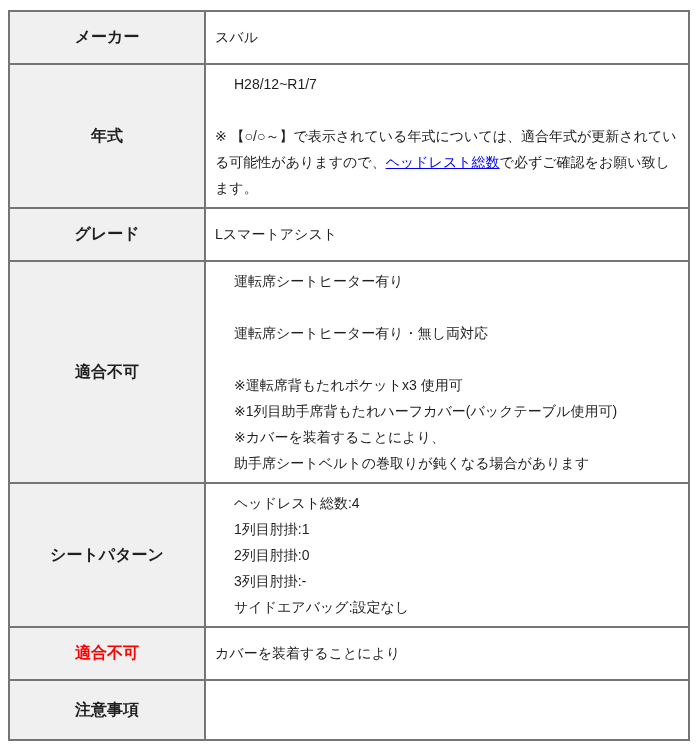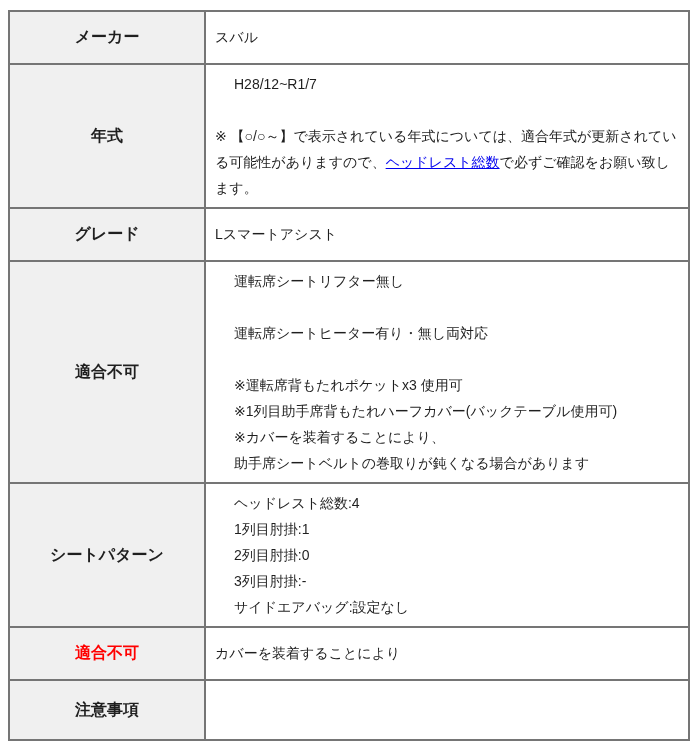--- a/index.html
+++ b/index.html
@@ -66,21 +66,21 @@
 
 
     <tr class="h35">
       <th>グレード</th>
       <td>Lスマートアシスト</td>
     </tr>
 
     <tr class="h205">
       <th>適合不可</th>
       <td class="top">
-        <div class="line">運転席シートリフター無し</div>
+        <div class="line">運転席シートヒーター有り</div>
         <div class="line"></div>
         <div class="line">運転席シートヒーター有り・無し両対応</div>
         <div class="line"></div>
         <div class="line">※運転席背もたれポケットx3 使用可</div>
         <div class="line">※1列目助手席背もたれハーフカバー(バックテーブル使用可)</div>
         <div class="line">※カバーを装着することにより、</div>
         <div class="line">助手席シートベルトの巻取りが鈍くなる場合があります</div>
       </td>
     </tr>
 

